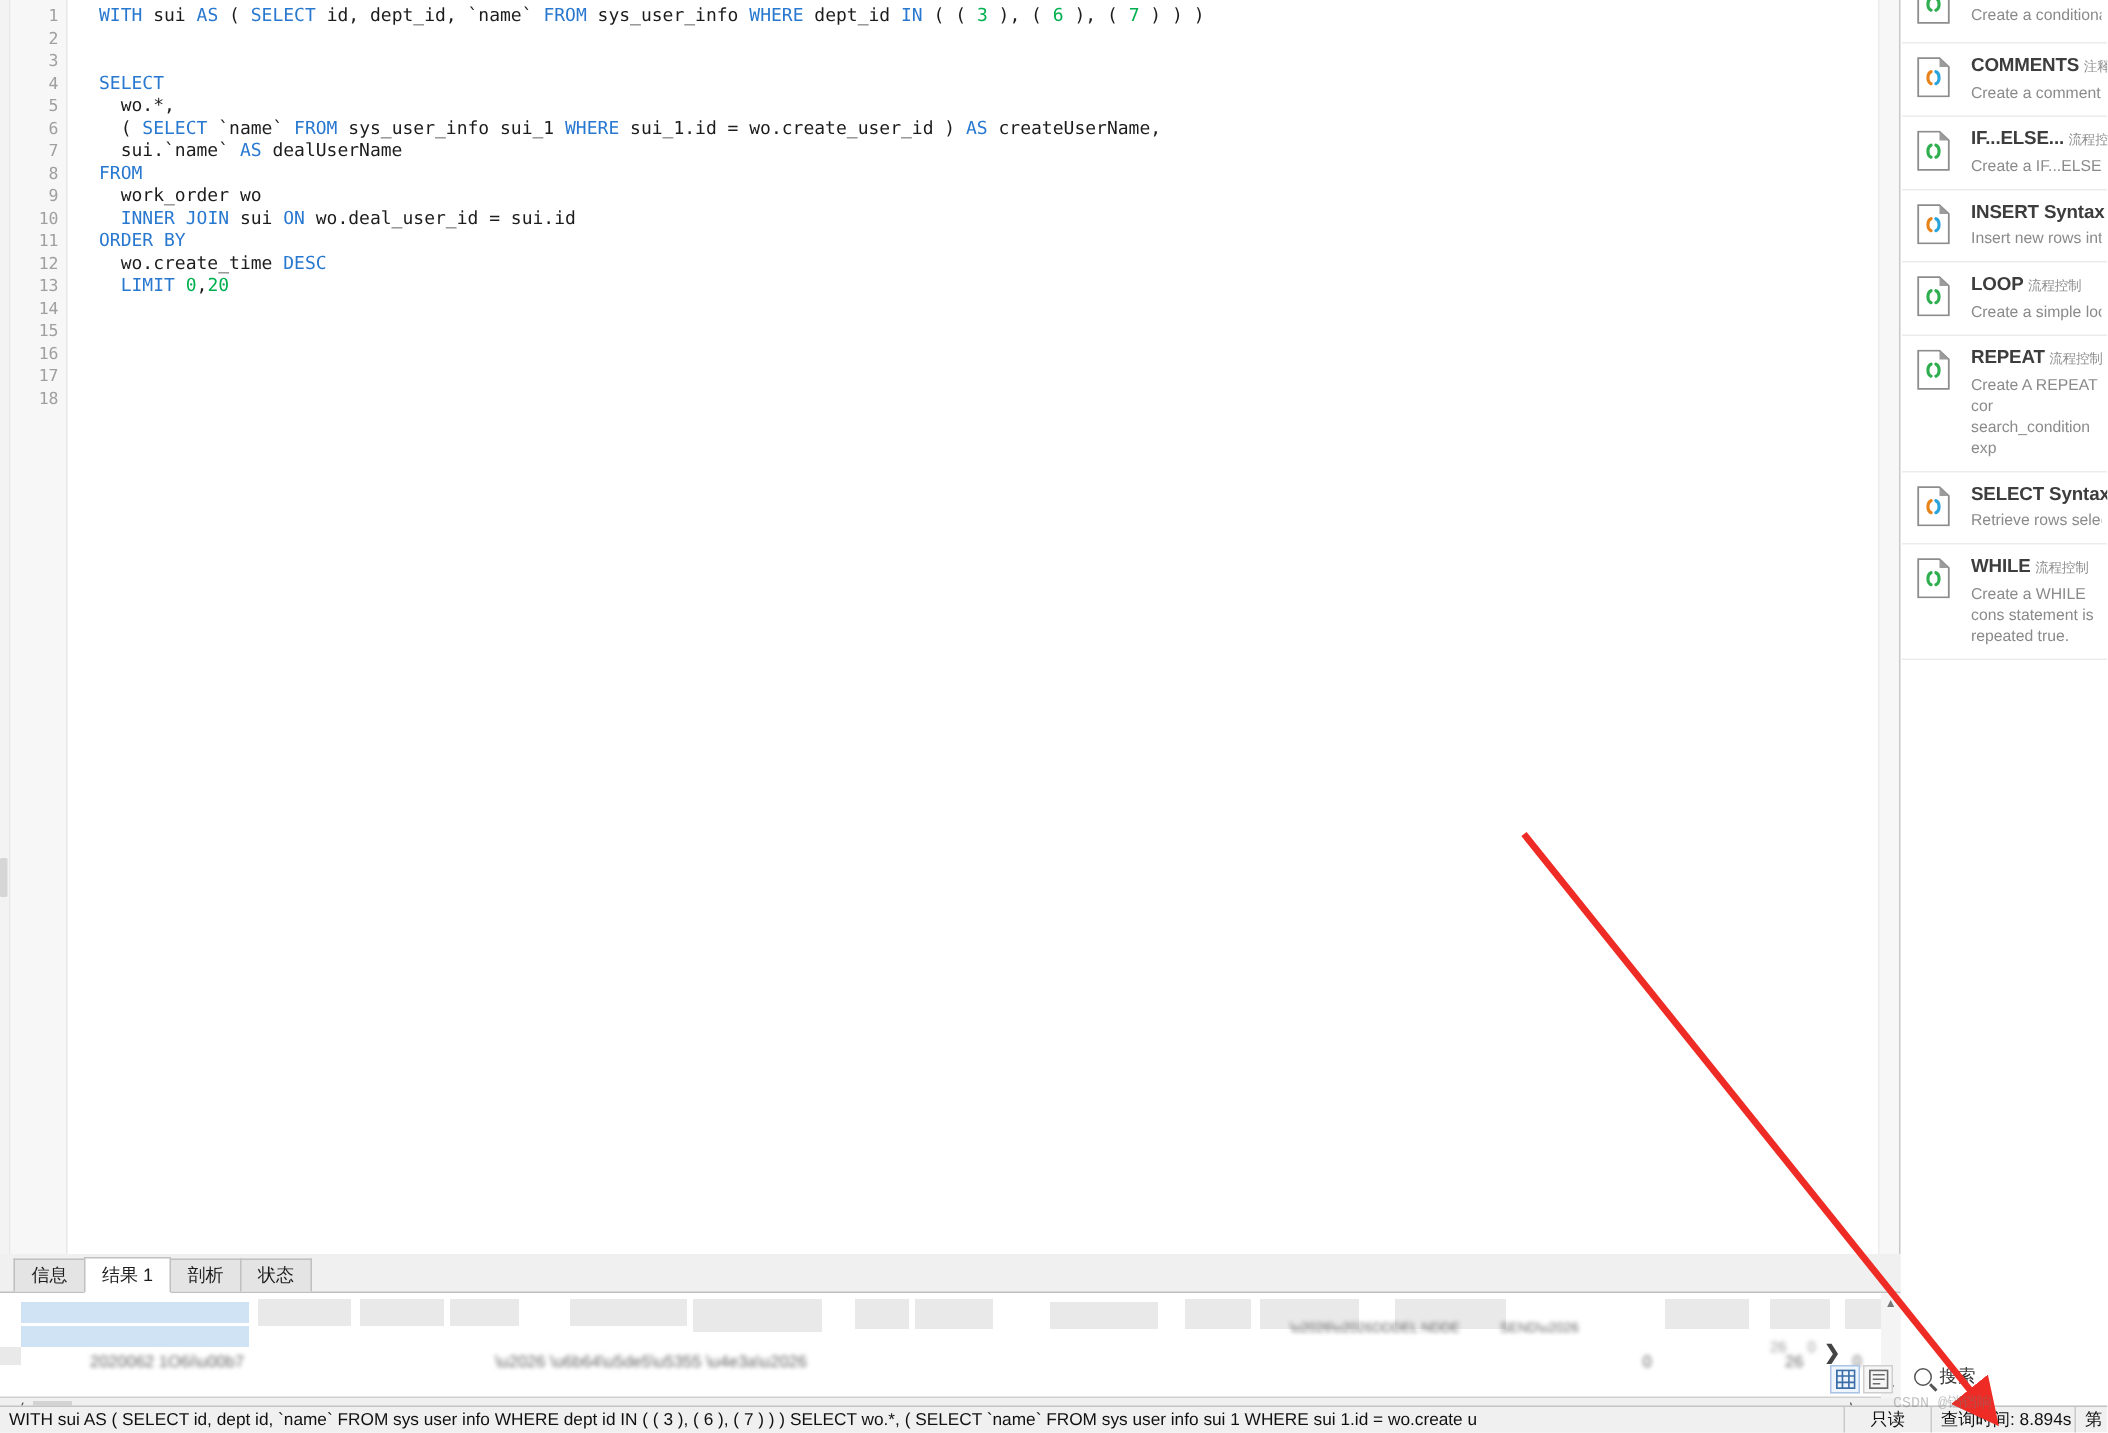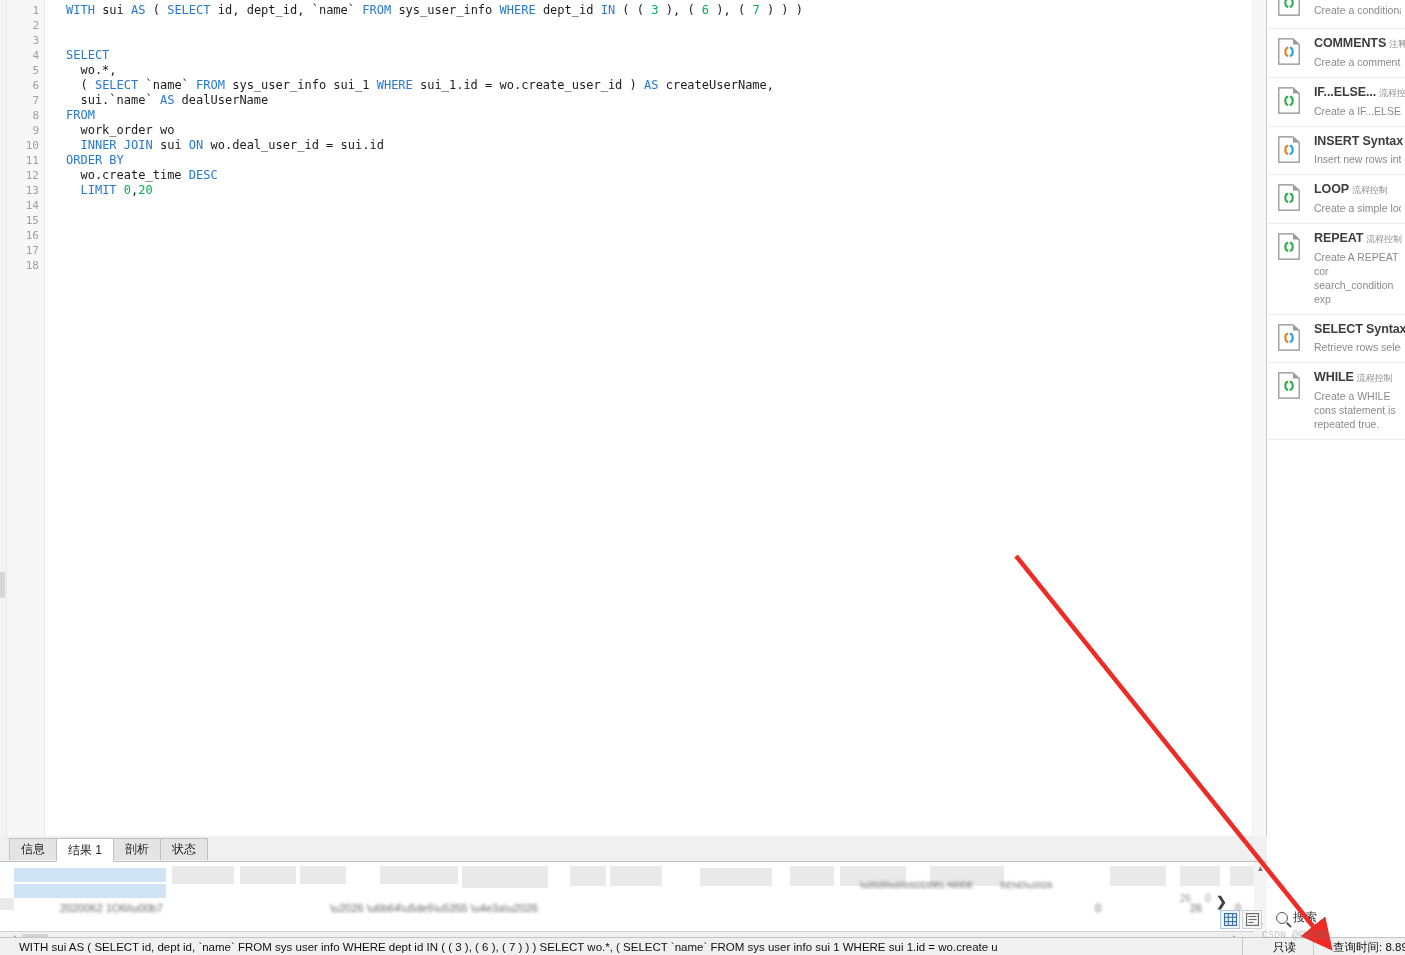--- a/index.html
+++ b/index.html
@@ -119,21 +119,21 @@
     position: absolute; left: 0; top: 836px;
     width: 1267px; height: 119px;
     background: #f0f0f0;
   }
   #tabs {
     position: absolute; left: 0; top: 2px;
     width: 1267px; height: 24px;
     background: #f0f0f0;
     border-bottom: 1px solid #c0c0c0;
     display: flex;
-    align-items: flex-start;
+    align-items: center;
     padding-left: 9px;
   }
   .tab {
     height: 22px; line-height: 21px;
     padding: 0 11px;
     font-size: 12px;
     color: #1c1c1c;
     background: #e4e4e4;
     border: 1px solid #c0c0c0;
     border-bottom: none;
@@ -264,21 +264,20 @@
     align-items: center;
     font-size: 11.5px;
     color: #111;
   }
   .sb-seg {
     height: 18px;
     line-height: 18px;
     padding: 0 6px;
     white-space: nowrap;
     overflow: hidden;
-    margin-left: 13px;
   }
   .sb-sep { border-right: 1px solid #c9c9c9; }
   #sb-sql { flex: 0 0 1230px; }
   #sb-ro  { flex: 0 0 58px; text-align: center;}
   #sb-time{ flex: 0 0 96px; }
   #sb-last{ flex: 1 1 auto; }
 
   
   #arrow-svg {
     position: absolute; left: 0; top: 0;

